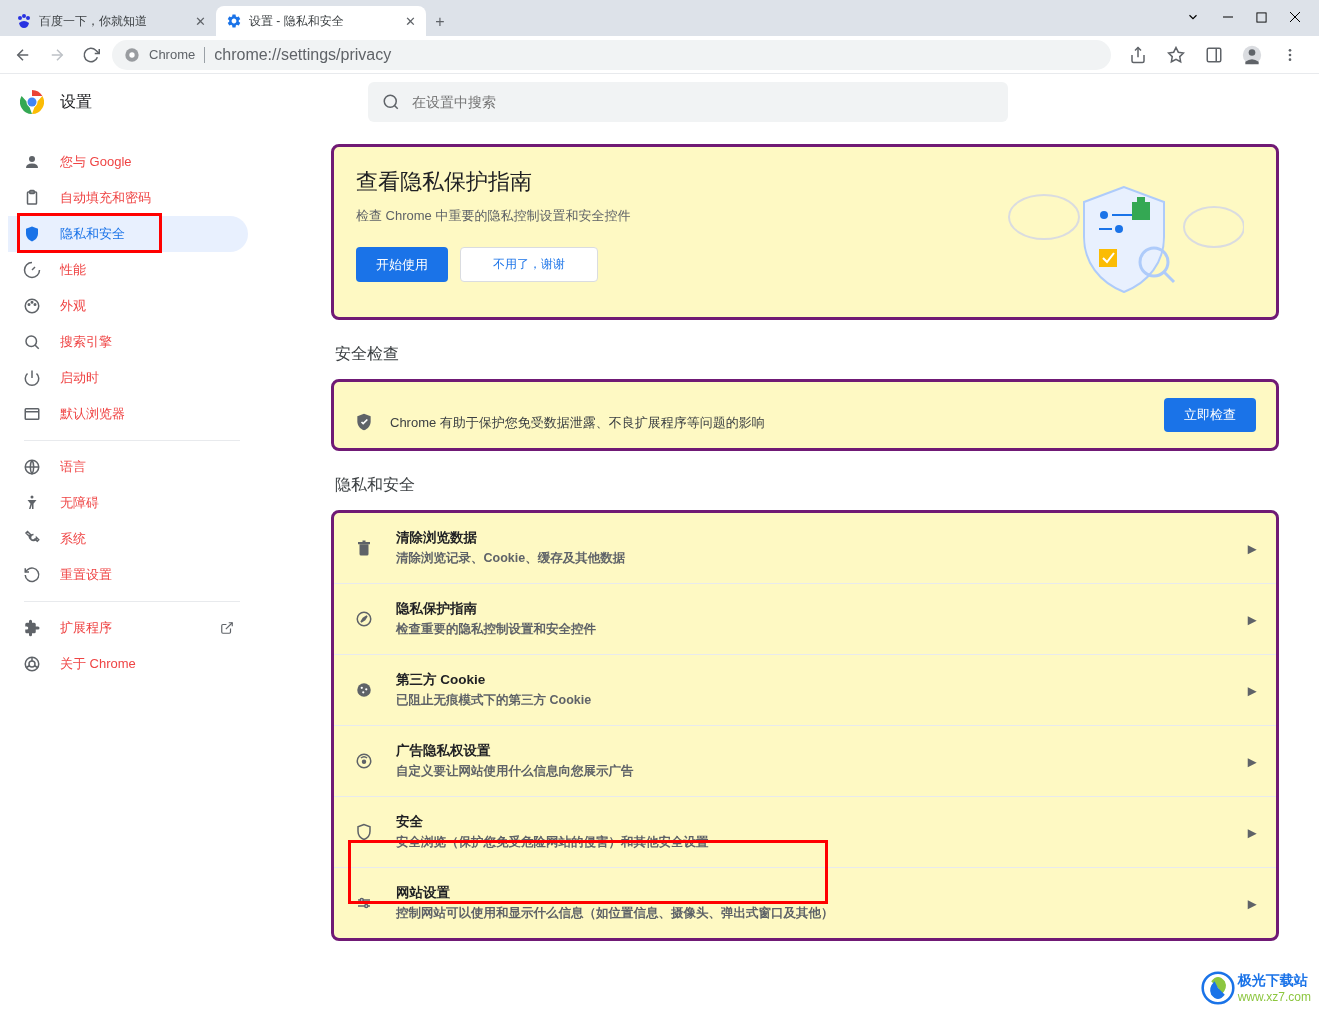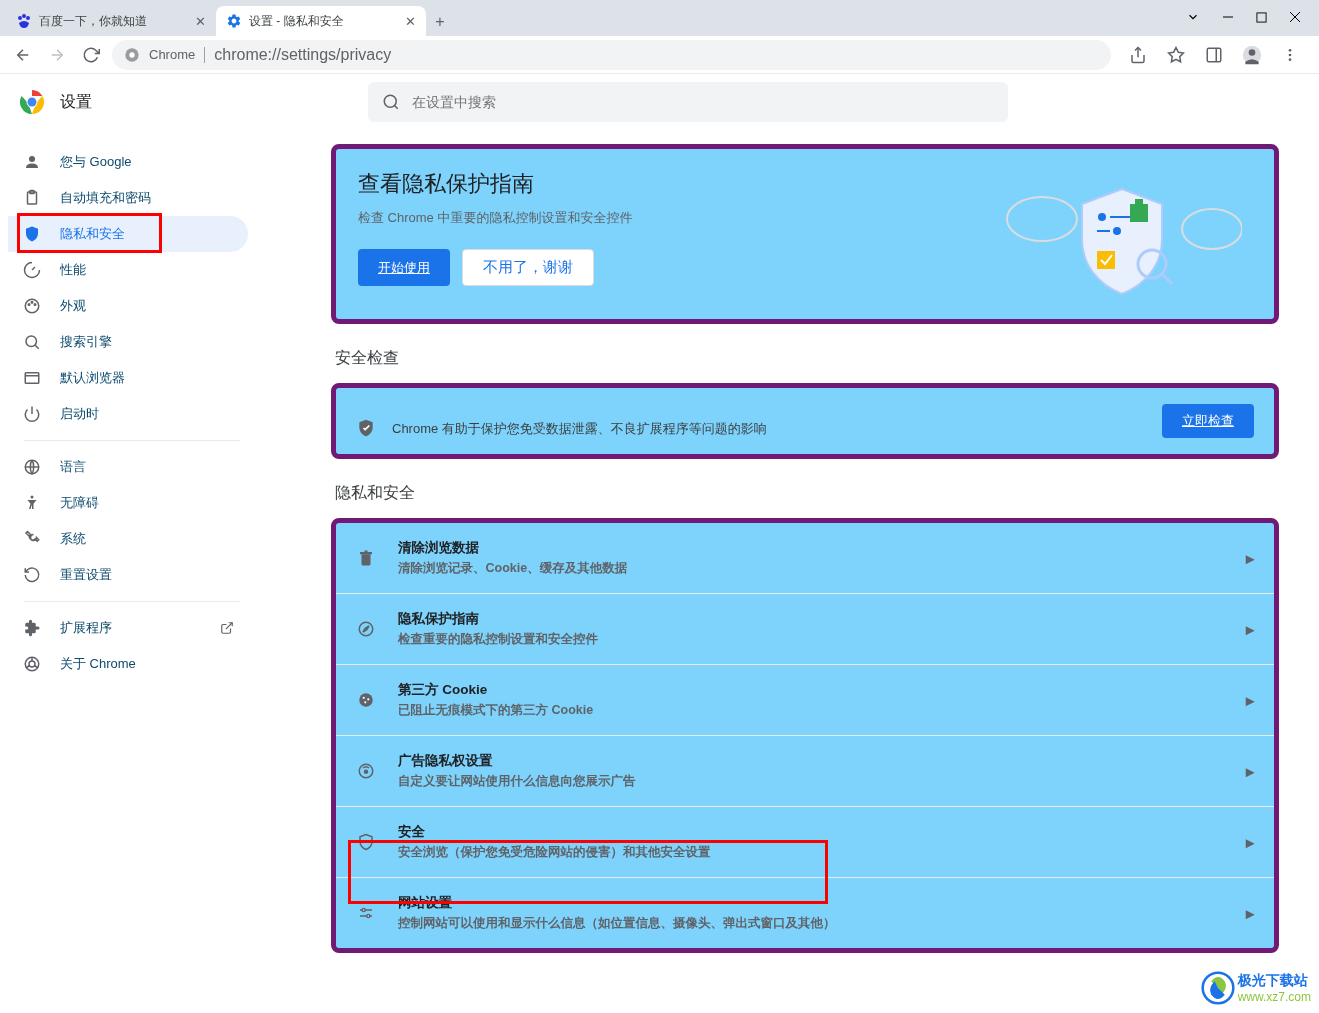--- a/index.html
+++ b/index.html
@@ -29,38 +29,38 @@
 
 
 .settings-page { display: flex; height: calc(100% - 74px); background: #fff; }
 .settings-header { position: absolute; top: 74px; left: 0; right: 8px; height: 56px; display: flex; align-items: center; padding: 0 20px; gap: 16px; z-index: 5; background: #fff; }
 .chrome-logo { width: 24px; height: 24px; }
 .settings-title { font-size: 16px; color: #202124; }
 .settings-search { margin-left: 260px; width: 640px; height: 40px; background: #f1f3f4; border-radius: 6px; display: flex; align-items: center; padding: 0 14px; gap: 12px; color: #5f6368; }
 .settings-search input { border: none; background: transparent; outline: none; font-size: 14px; flex: 1; color: #202124; }
 
 .sidebar { width: 256px; padding-top: 70px; padding-left: 8px; }
-.sidebar-item { height: 36px; display: flex; align-items: center; gap: 18px; padding: 0 14px; border-radius: 0 18px 18px 0; color: #0c4a6e; font-size: 13px; cursor: pointer; margin-right: 8px; }
+.sidebar-item { height: 36px; display: flex; align-items: center; gap: 18px; padding: 0 14px; border-radius: 0 18px 18px 0; color: #ef4444; font-size: 13px; cursor: pointer; margin-right: 8px; }
 .sidebar-item .si-icon { width: 20px; color: #5f6368; display: flex; align-items: center; justify-content: center; }
 .sidebar-item.selected { background: #e8f0fe; color: #1a73e8; }
 .sidebar-item.selected .si-icon { color: #1a73e8; }
 .sidebar-divider { height: 1px; background: #e8eaed; margin: 8px 16px; }
 .sidebar-item .launch { margin-left: auto; color: #5f6368; }
 
 .red-box-sidebar { position: absolute; border: 3px solid #ff0000; pointer-events: none; z-index: 10; }
 
 .content { flex: 1; padding-top: 70px; padding-left: 75px; padding-right: 40px; overflow-y: auto; }
-.card { border: 5px solid #701a75; border-radius: 8px; padding: 20px 22px; margin-bottom: 16px; background: #7dd3fc; }
+.card { border: 3px solid #701a75; border-radius: 8px; padding: 20px 22px; margin-bottom: 16px; background: #fef9c3; }
 .guide-card { display: flex; }
 .guide-left { flex: 1; }
 .guide-title { font-size: 22px; color: #202124; margin-bottom: 10px; }
 .guide-desc { font-size: 13px; color: #5f6368; margin-bottom: 22px; }
 .guide-btns { display: flex; gap: 12px; }
-.btn-primary { background: #1a73e8; color: #fff; border: none; border-radius: 4px; padding: 8px 20px; font-size: 13px; cursor: pointer; text-decoration: underline; }
-.btn-text { background: #fff; border: 1px solid #dadce0; color: #1a73e8; border-radius: 4px; padding: 8px 20px; font-size: 15px; cursor: pointer; }
+.btn-primary { background: #1a73e8; color: #fff; border: none; border-radius: 4px; padding: 8px 20px; font-size: 13px; cursor: pointer; }
+.btn-text { background: #fff; border: 1px solid #dadce0; color: #1a73e8; border-radius: 4px; padding: 8px 32px; font-size: 12px; cursor: pointer; }
 .guide-illustration { width: 260px; display: flex; align-items: center; justify-content: center; }
 
 .section-label { color: #3c4043; font-size: 16px; margin: 24px 0 14px 4px; }
 .safety-card { display: flex; align-items: flex-end; padding: 16px 20px; }
 .safety-card .shield-ic { width: 20px; color: #5f6368; margin-right: 16px; }
 .safety-card .safety-text { flex: 1; color: #3c4043; font-size: 13px; }
 
 .list-card { padding: 0; font-weight: bold; }
 .list-row { display: flex; align-items: center; padding: 16px 20px; min-height: 64px; border-bottom: 1px solid #e8eaed; cursor: pointer; position: relative; }
 .list-row:last-child { border-bottom: none; }
@@ -270,34 +270,34 @@
           <svg width="18" height="18" viewBox="0 0 24 24" fill="none" stroke="#5f6368" stroke-width="2">
             <circle cx="11" cy="11" r="7"></circle>
             <line x1="21" y1="21" x2="16" y2="16"></line>
           </svg>
         </span>
         <span>搜索引擎</span>
       </div>
     <div class="sidebar-item">
         <span class="si-icon">
           <svg width="18" height="18" viewBox="0 0 24 24" fill="none" stroke="#5f6368" stroke-width="2">
+            <path d="M18 6 A9 9 0 1 1 6 6"></path>
+            <line x1="12" y1="2" x2="12" y2="12"></line>
+          </svg>
+        </span>
+        <span>启动时</span>
+      </div>
+    <div class="sidebar-item">
+        <span class="si-icon">
+          <svg width="18" height="18" viewBox="0 0 24 24" fill="none" stroke="#5f6368" stroke-width="2">
             <rect x="3" y="5" width="18" height="14" rx="1"></rect>
             <line x1="3" y1="9" x2="21" y2="9"></line>
           </svg>
         </span>
         <span>默认浏览器</span>
-      </div>
-    <div class="sidebar-item">
-        <span class="si-icon">
-          <svg width="18" height="18" viewBox="0 0 24 24" fill="none" stroke="#5f6368" stroke-width="2">
-            <path d="M18 6 A9 9 0 1 1 6 6"></path>
-            <line x1="12" y1="2" x2="12" y2="12"></line>
-          </svg>
-        </span>
-        <span>启动时</span>
       </div>
     <div class="sidebar-divider"></div>
     <div class="sidebar-item">
         <span class="si-icon">
           <svg width="18" height="18" viewBox="0 0 24 24" fill="none" stroke="#5f6368" stroke-width="2">
             <circle cx="12" cy="12" r="9"></circle>
             <line x1="3" y1="12" x2="21" y2="12"></line>
             <path d="M12 3 C15 7 15 17 12 21 C9 17 9 7 12 3"></path>
           </svg>
         </span>

